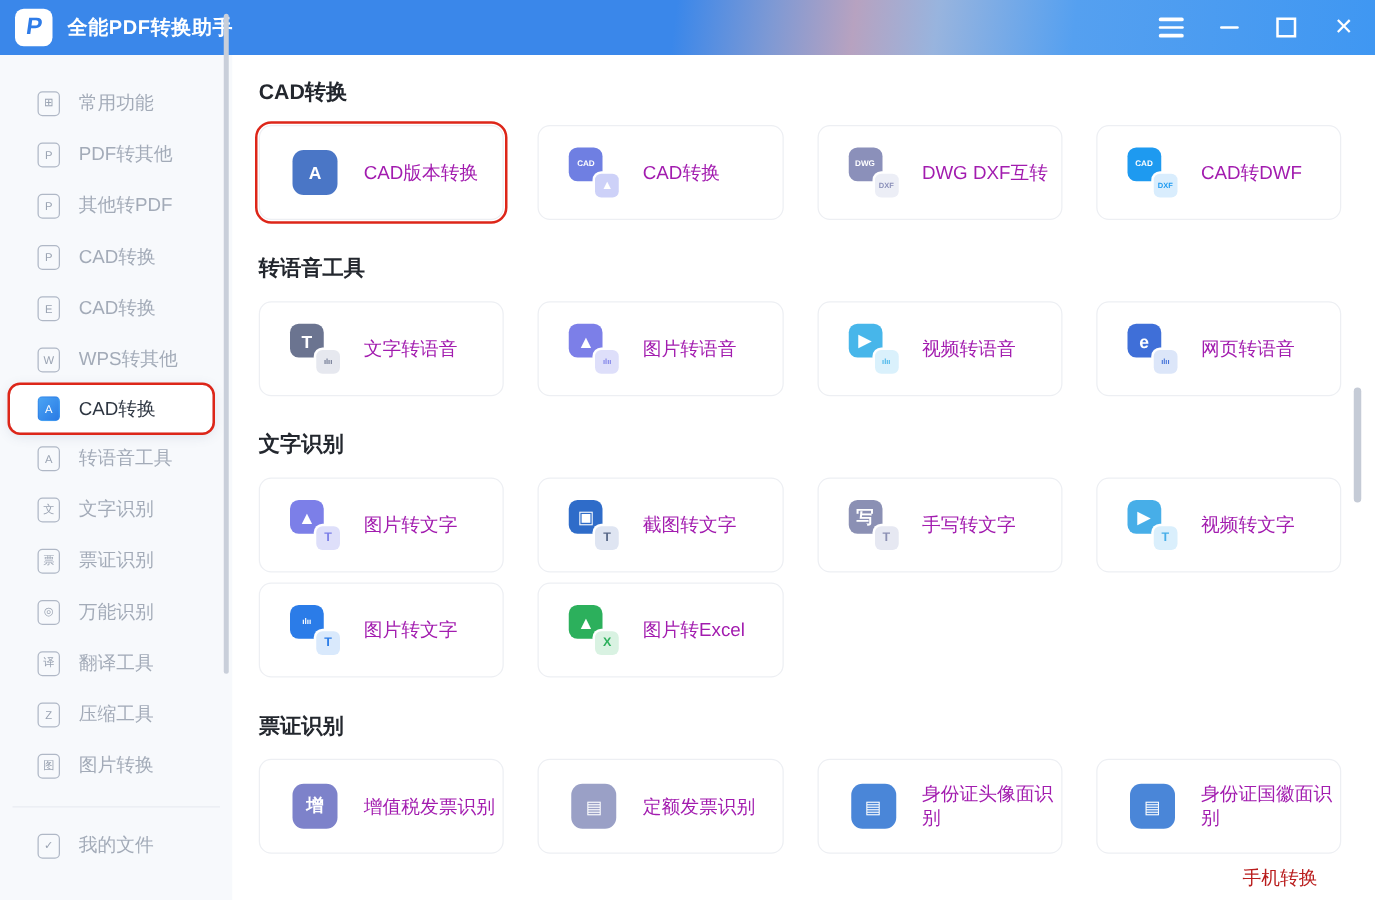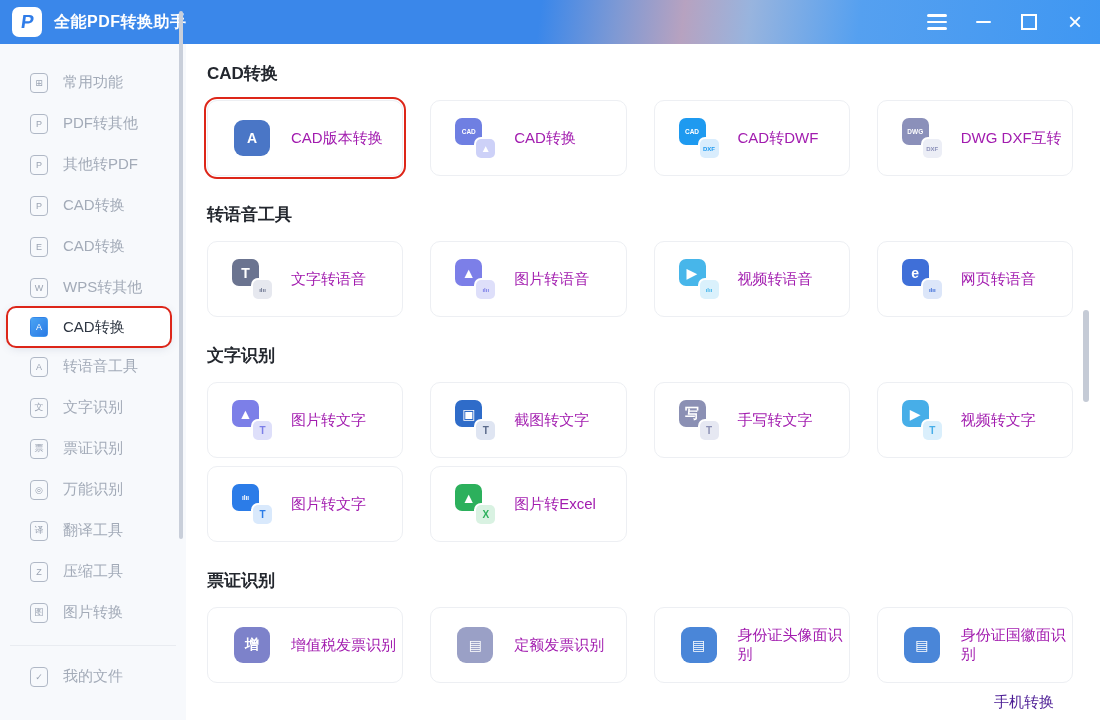--- a/index.html
+++ b/index.html
@@ -37,21 +37,21 @@
   .card{height:76px;background:#fff;border:1px solid #edeff3;border-radius:10px;display:flex;align-items:center;padding-left:22px;gap:17px;cursor:pointer;box-sizing:border-box;}
   .card.annotated{outline:2px solid #dd2619;outline-offset:1px;}
   .card-label{font-size:15px;color:#a21caf;}
   .card-icon{position:relative;width:44px;height:44px;flex:none;}
   .icon-main{position:absolute;left:2px;top:2px;width:27px;height:27px;border-radius:7px;display:flex;align-items:center;justify-content:center;font-weight:700;color:#fff;letter-spacing:0;}
   .icon-main.solo{width:36px;height:36px;left:4px;top:4px;border-radius:9px;}
   .icon-sub{position:absolute;right:2px;bottom:2px;width:19px;height:19px;border-radius:5px;display:flex;align-items:center;justify-content:center;font-weight:700;box-shadow:0 0 0 2px #fff;}
 
   
   .main-scrollbar{position:absolute;left:1083px;top:310px;width:6px;height:92px;background:#c5cbd6;border-radius:3px;}
-  .mobile-overlay{position:absolute;right:46px;top:693px;color:#4c1d95;font-size:15px;}
+  .mobile-overlay{position:absolute;right:46px;top:693px;color:#b91c1c;font-size:15px;}
 </style>
 </head>
 <body>
 
 <div class="app">
 
   <div class="topbar">
     <div class="logo-box">
       <span class="logo-glyph">P</span>
     </div>
@@ -174,32 +174,32 @@
           <div class="card">
             <span class="card-icon">
               <span class="icon-main" style="font-size: 6.5px; background: rgb(111, 127, 226); color: rgb(255, 255, 255);">CAD</span>
               <span class="icon-sub" style="font-size: 10px; background: rgb(205, 209, 248); color: rgb(255, 255, 255);">▲</span>
             </span>
             <span class="card-label">CAD转换</span>
           </div>
 
           <div class="card">
             <span class="card-icon">
+              <span class="icon-main" style="font-size: 6.5px; background: rgb(139, 144, 186); color: rgb(255, 255, 255);">DWG</span>
+              <span class="icon-sub" style="font-size: 6px; background: rgb(236, 238, 246); color: rgb(139, 144, 186);">DXF</span>
+            </span>
+            <span class="card-label">DWG DXF互转</span>
+          </div>
+
+          <div class="card">
+            <span class="card-icon">
               <span class="icon-main" style="font-size: 6.5px; background: rgb(30, 154, 240); color: rgb(255, 255, 255);">CAD</span>
               <span class="icon-sub" style="font-size: 6px; background: rgb(217, 237, 253); color: rgb(30, 154, 240);">DXF</span>
             </span>
             <span class="card-label">CAD转DWF</span>
-          </div>
-
-          <div class="card">
-            <span class="card-icon">
-              <span class="icon-main" style="font-size: 6.5px; background: rgb(139, 144, 186); color: rgb(255, 255, 255);">DWG</span>
-              <span class="icon-sub" style="font-size: 6px; background: rgb(236, 238, 246); color: rgb(139, 144, 186);">DXF</span>
-            </span>
-            <span class="card-label">DWG DXF互转</span>
           </div>
         </div>
     </div>
 
     <div class="section">
       <h2 class="section-title">转语音工具</h2>
       <div class="cards">
 
           <div class="card">
             <span class="card-icon">

